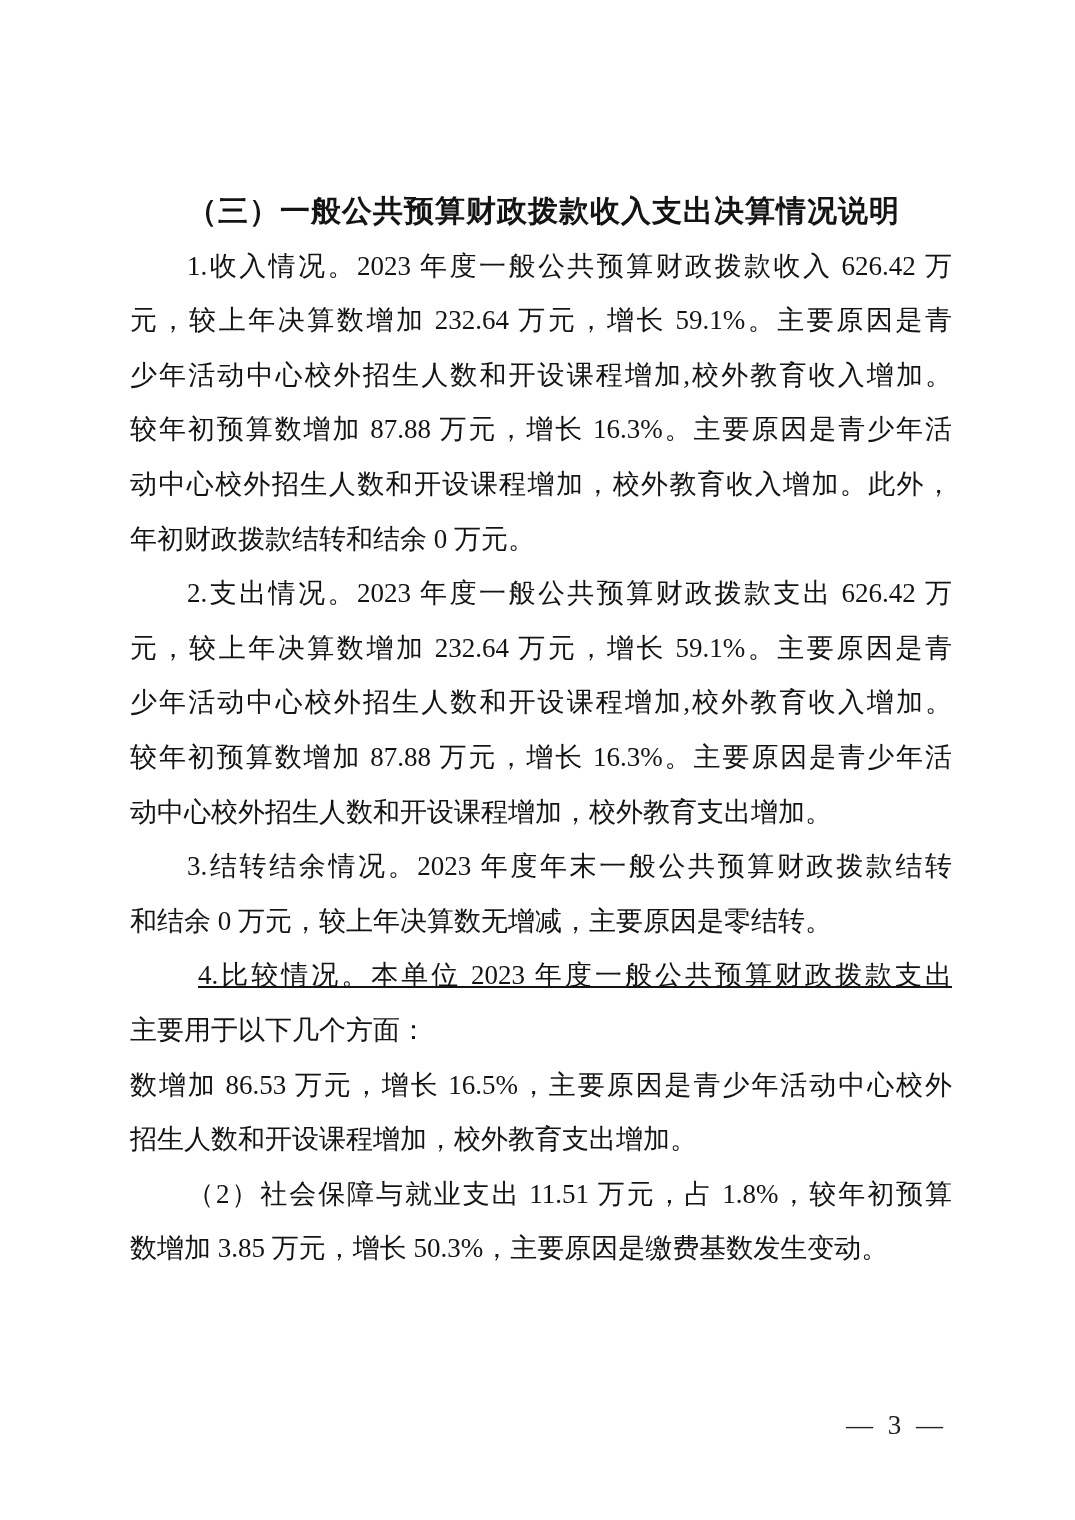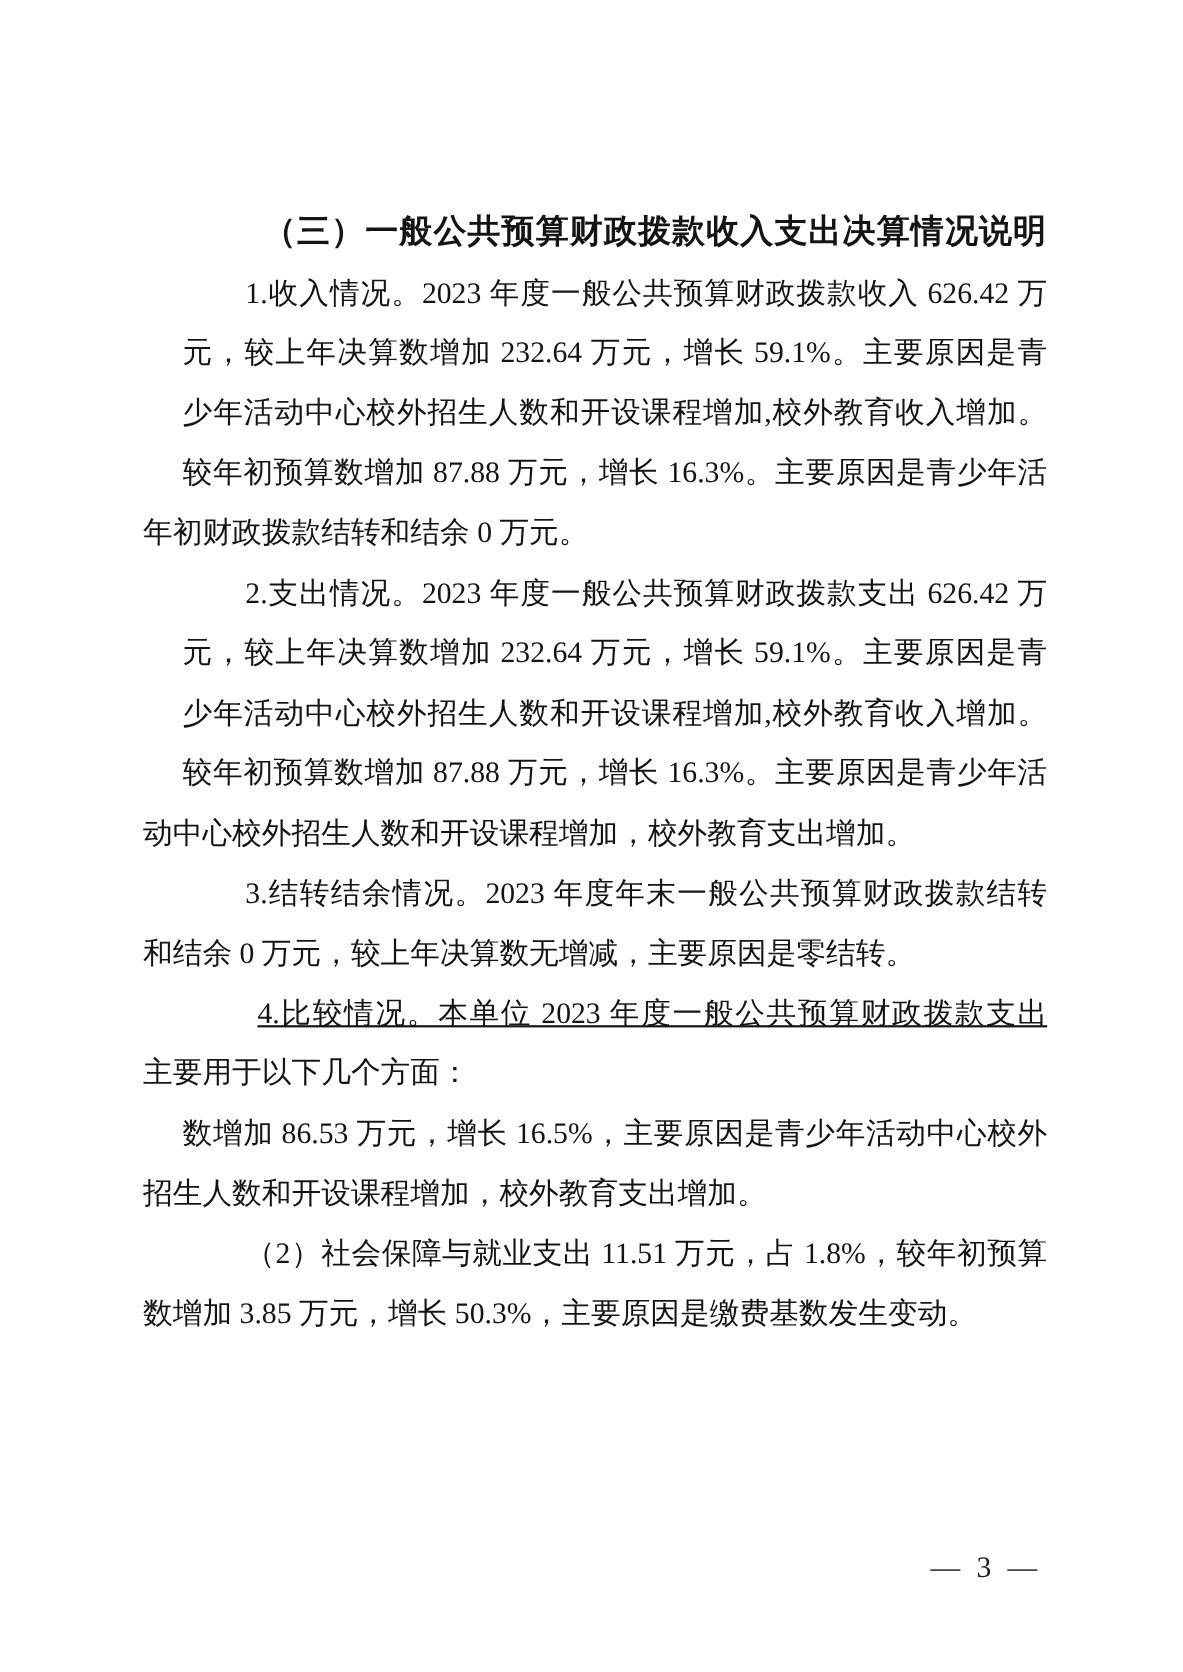--- a/index.html
+++ b/index.html
@@ -21,31 +21,29 @@
     top: 184px;
     width: 822px;
   }
   .heading {
     font-size: 30px;
     font-weight: bold;
     line-height: 54.6px;
     text-indent: 57px;
     letter-spacing: 1px;
     white-space: nowrap;
-    text-align: right;
   }
   .line {
     font-size: 27px;
     line-height: 54.6px;
     height: 54.6px;
     text-align: justify;
   }
   .fill {
     text-align-last: justify;
-    margin-left: 36px;
   }
   .in {
     text-indent: 57px;
   }
   .in2 {
     text-indent: 68px;
     text-decoration: underline;
   }
   .page-number {
     position: absolute;
@@ -59,20 +57,21 @@
 </style>
 </head>
 <body>
 
 <div class="doc-body">
   <div class="heading">（三）一般公共预算财政拨款收入支出决算情况说明</div>
   <div class="line in fill">1.收入情况。2023 年度一般公共预算财政拨款收入 626.42 万</div>
   <div class="line fill">元，较上年决算数增加 232.64 万元，增长 59.1%。主要原因是青</div>
   <div class="line fill">少年活动中心校外招生人数和开设课程增加,校外教育收入增加。</div>
   <div class="line fill">较年初预算数增加 87.88 万元，增长 16.3%。主要原因是青少年活</div>
+  <div class="line fill">动中心校外招生人数和开设课程增加，校外教育收入增加。此外，</div>
   <div class="line">年初财政拨款结转和结余 0 万元。</div>
   <div class="line in fill">2.支出情况。2023 年度一般公共预算财政拨款支出 626.42 万</div>
   <div class="line fill">元，较上年决算数增加 232.64 万元，增长 59.1%。主要原因是青</div>
   <div class="line fill">少年活动中心校外招生人数和开设课程增加,校外教育收入增加。</div>
   <div class="line fill">较年初预算数增加 87.88 万元，增长 16.3%。主要原因是青少年活</div>
   <div class="line">动中心校外招生人数和开设课程增加，校外教育支出增加。</div>
   <div class="line in fill">3.结转结余情况。2023 年度年末一般公共预算财政拨款结转</div>
   <div class="line">和结余 0 万元，较上年决算数无增减，主要原因是零结转。</div>
   <div class="line in2 fill">4.比较情况。本单位 2023 年度一般公共预算财政拨款支出</div>
   <div class="line">主要用于以下几个方面：</div>

